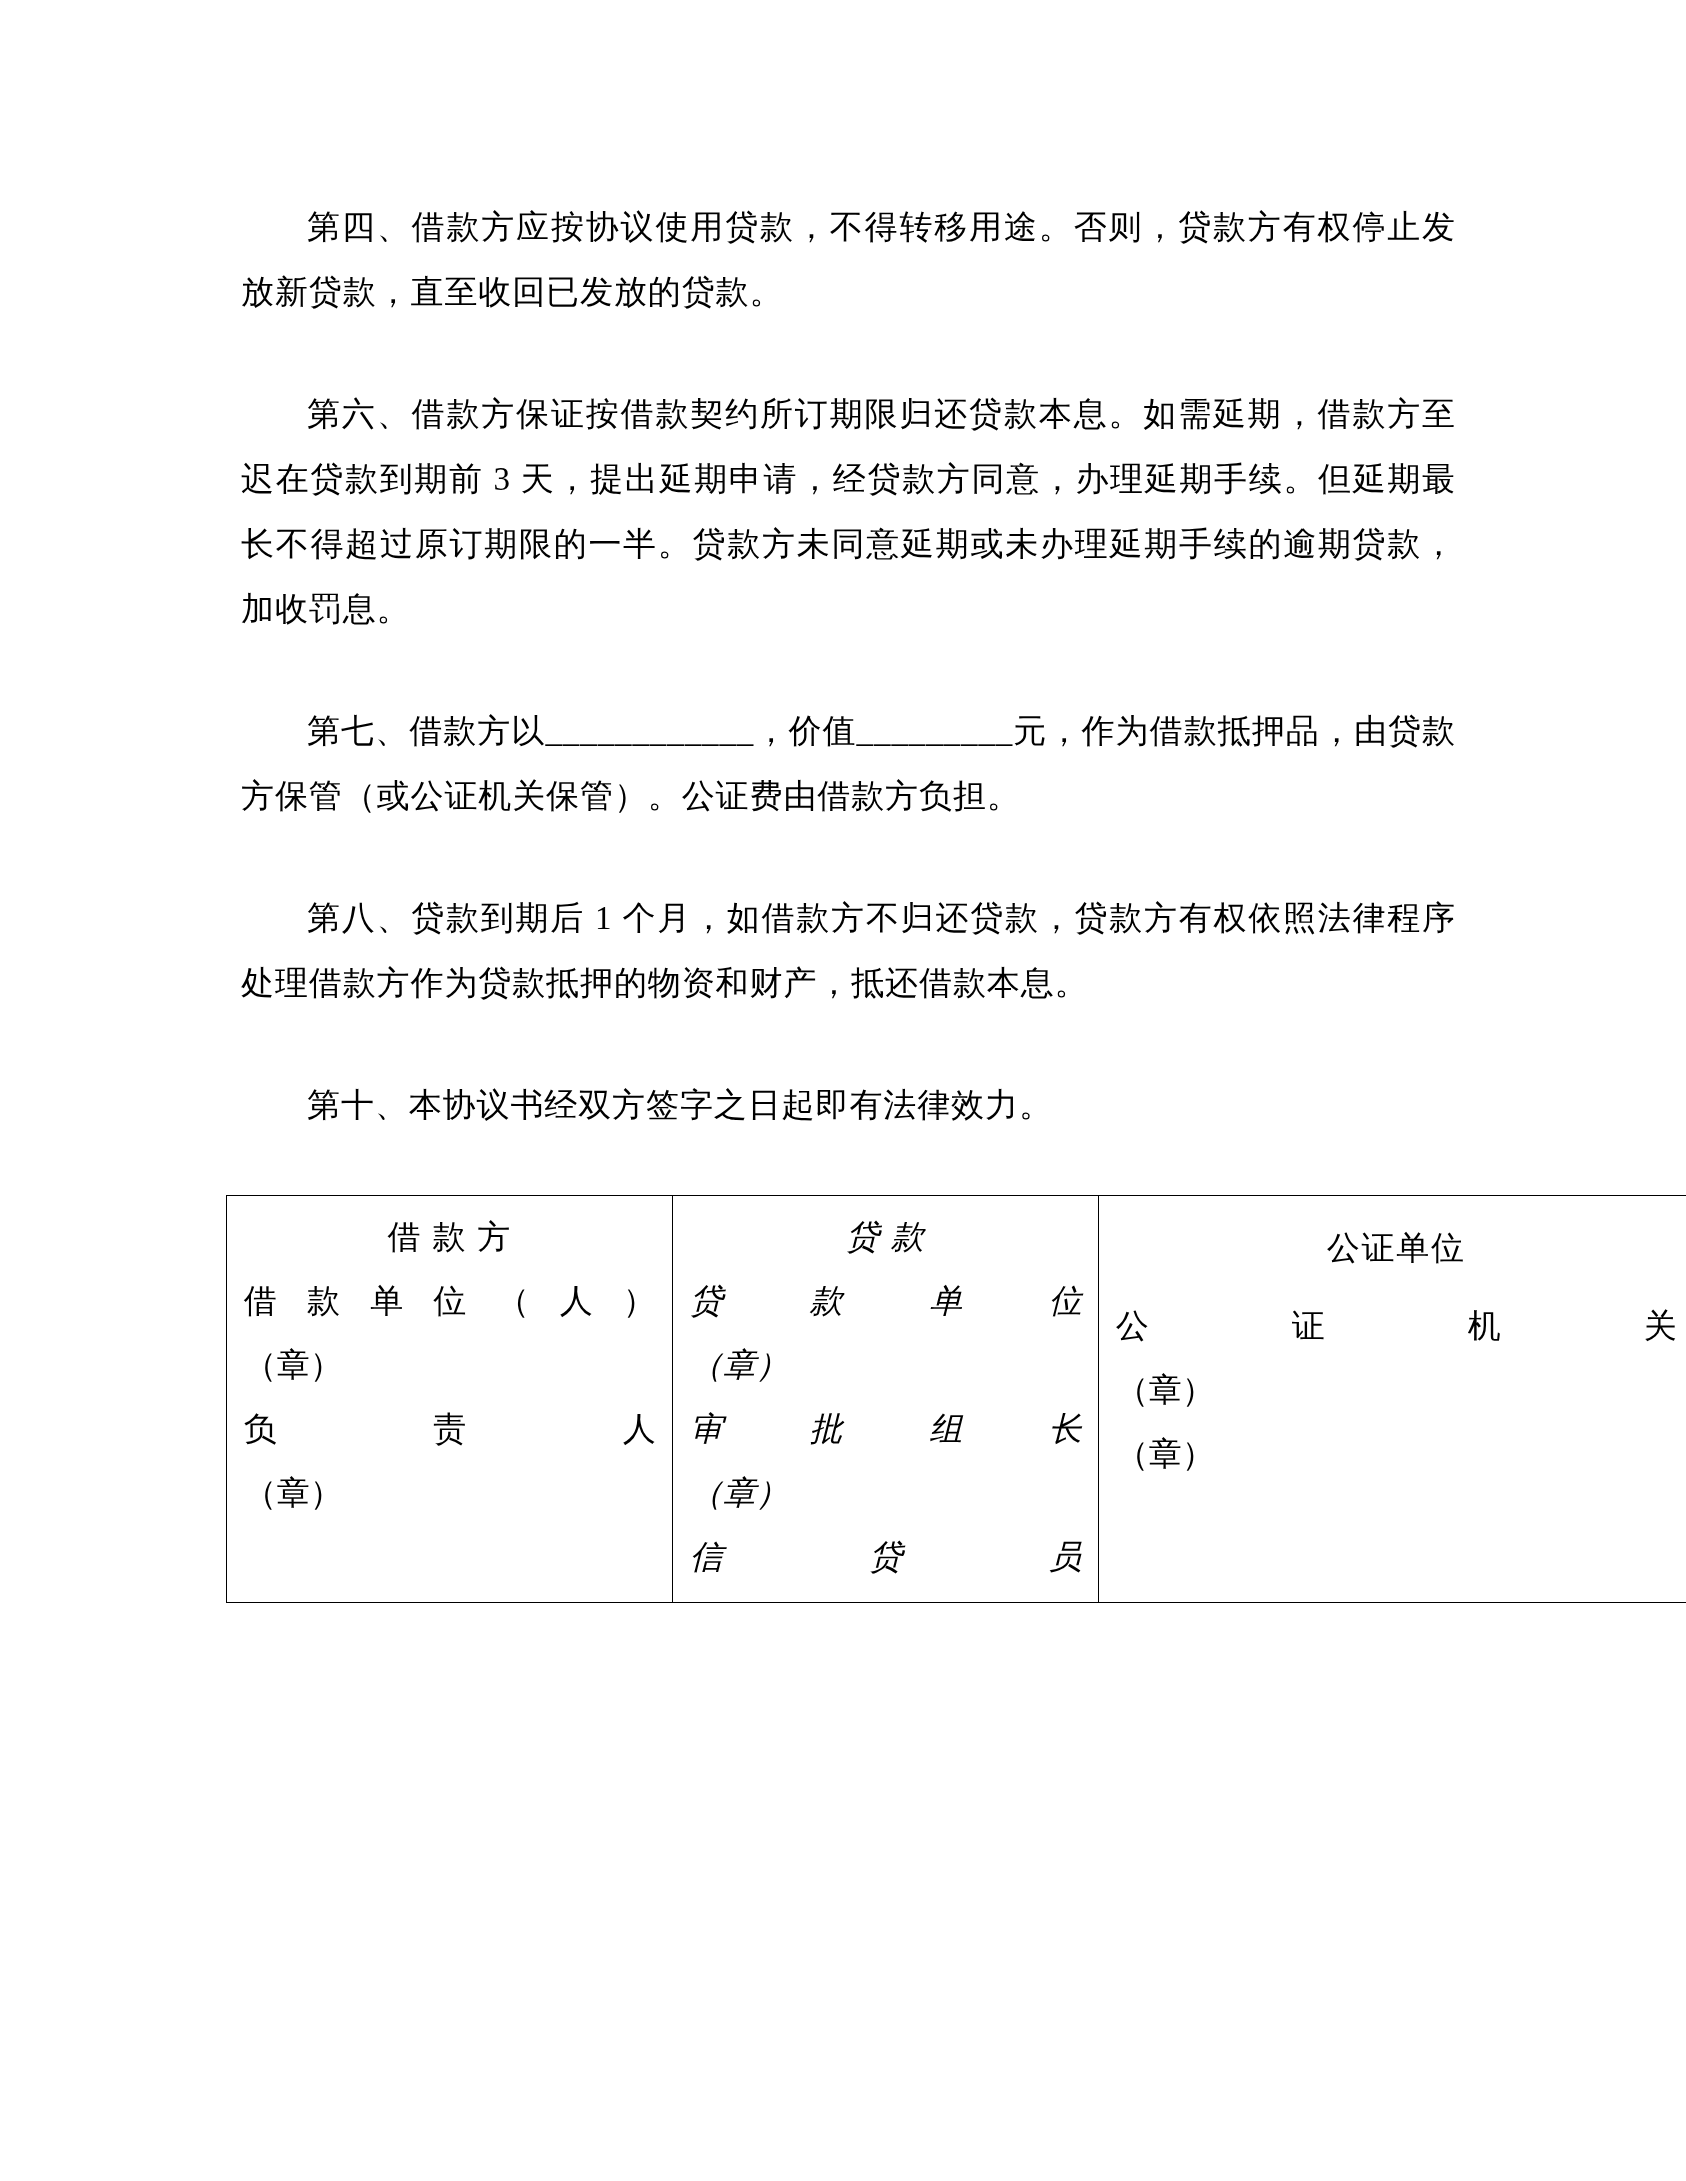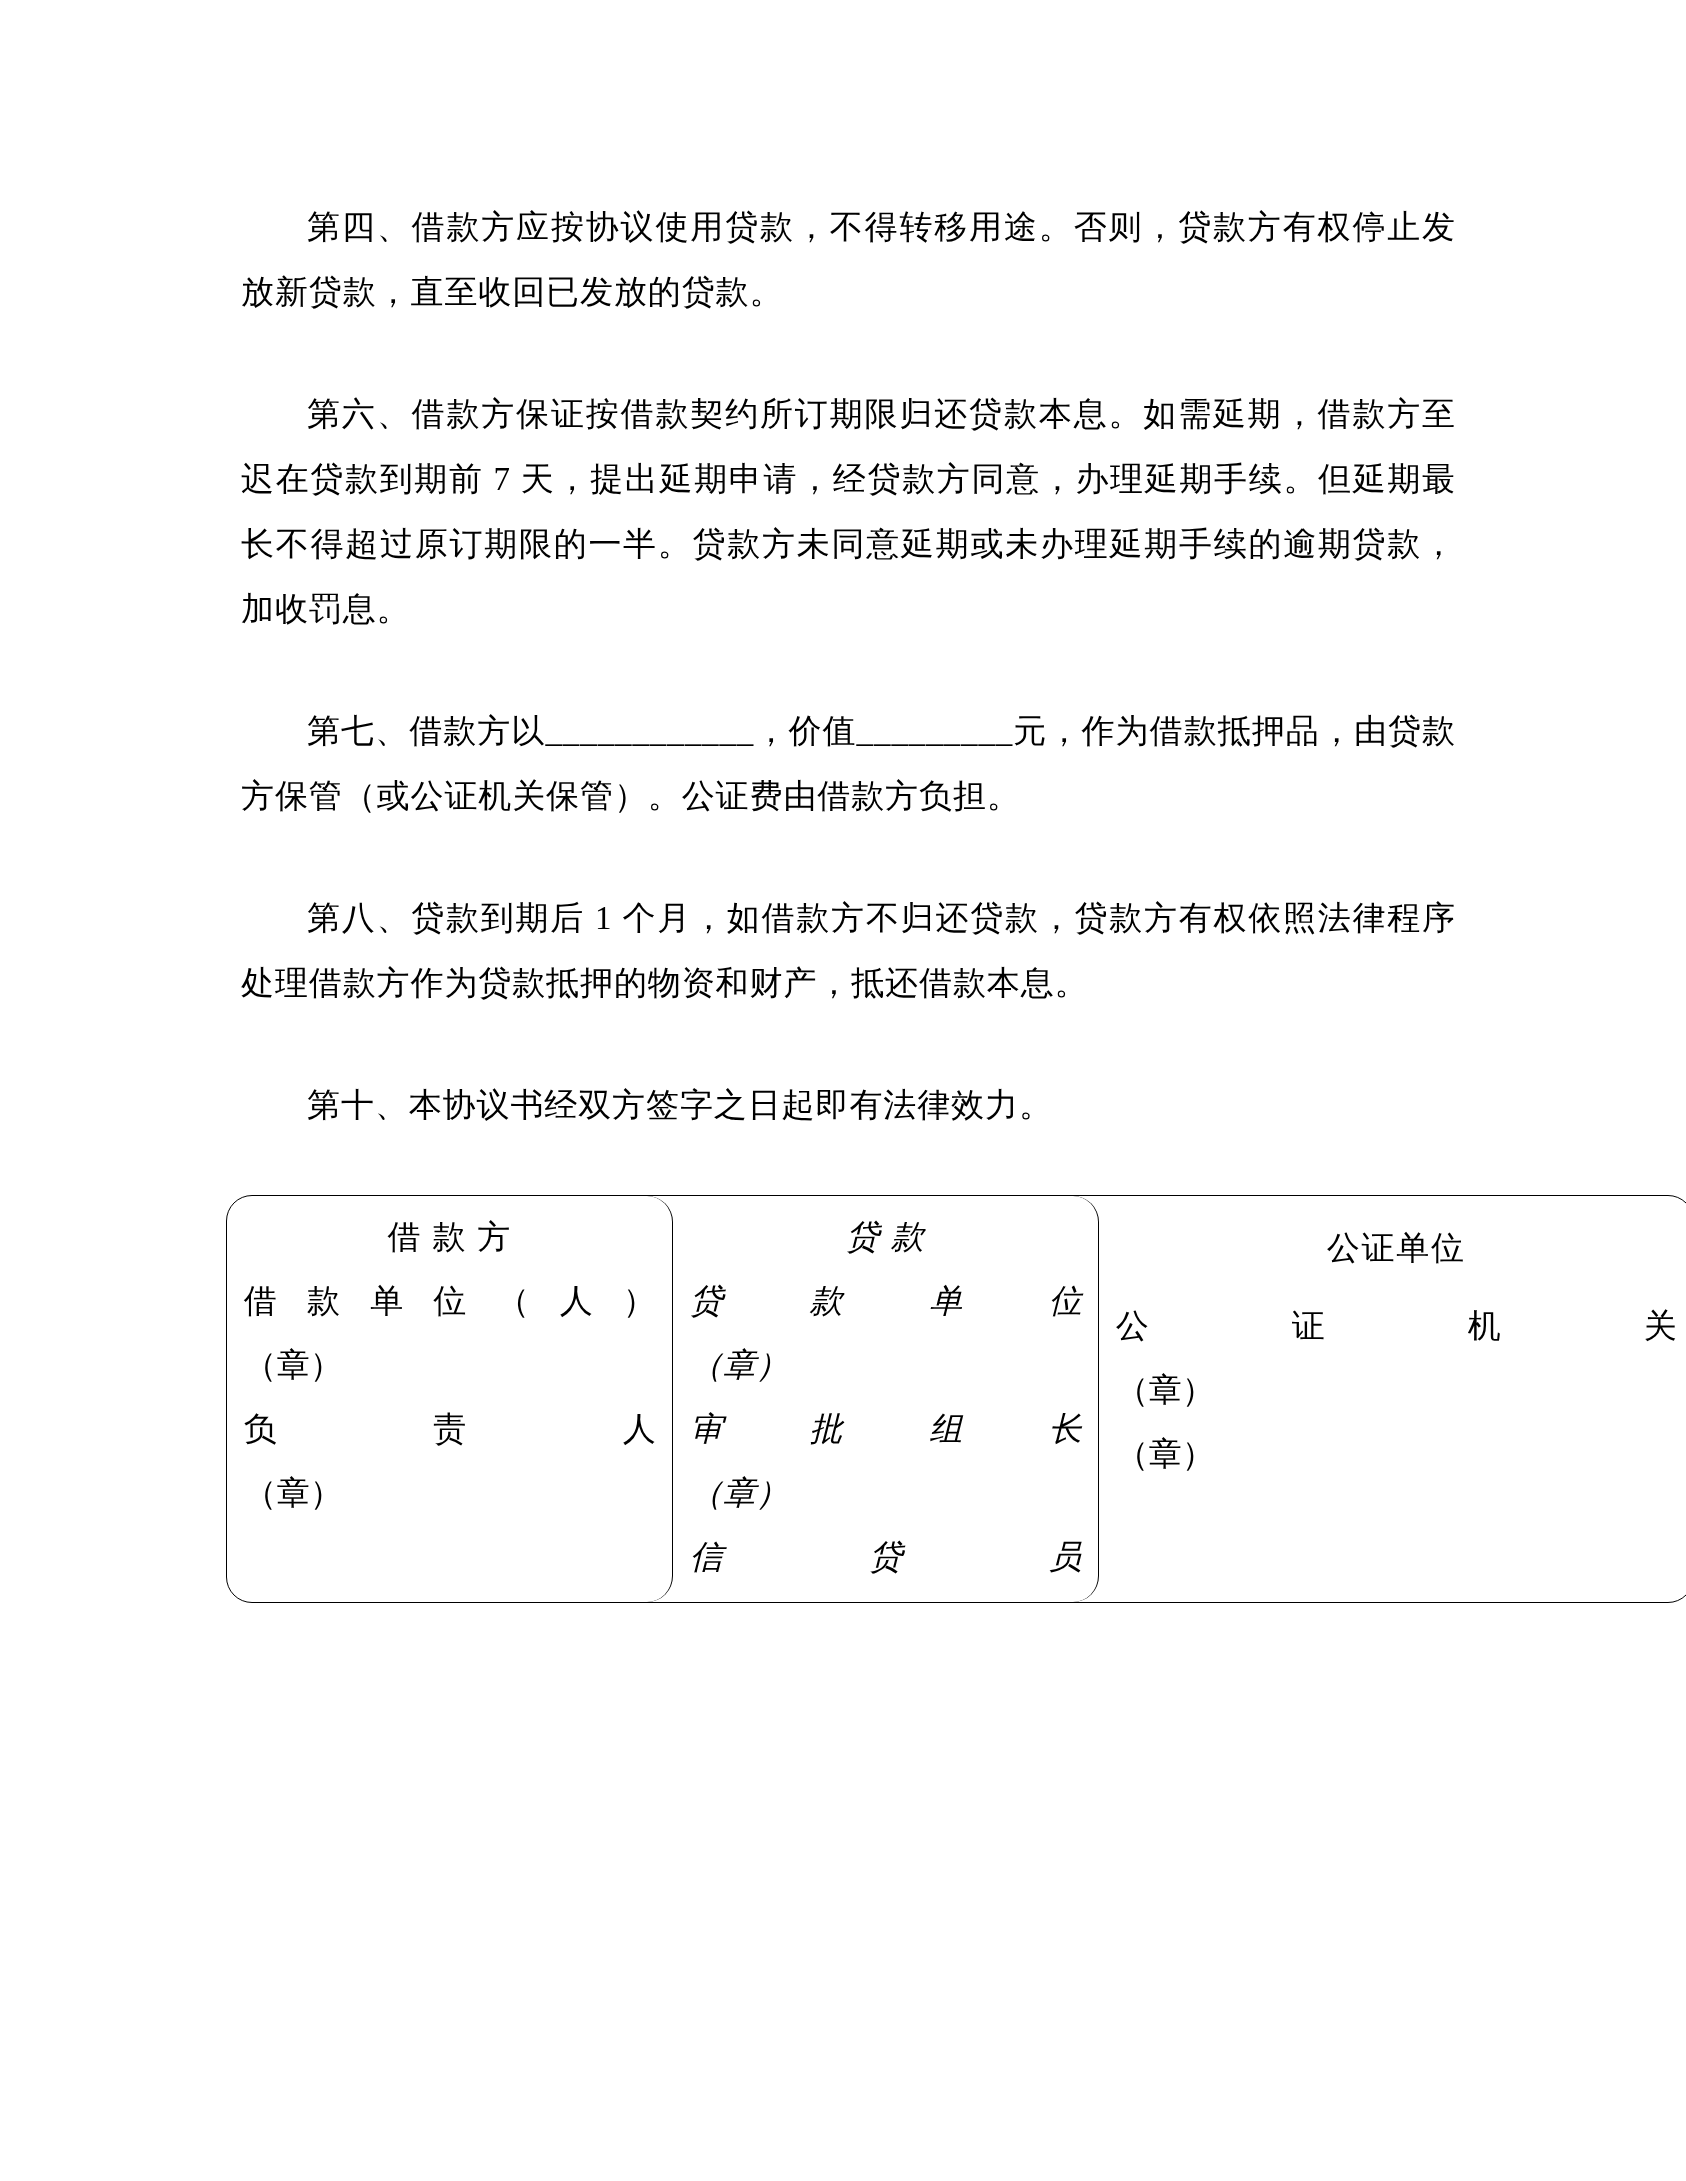--- a/index.html
+++ b/index.html
@@ -1,15 +1,15 @@
 <!DOCTYPE html>
 <html style="font-size:14.7px"><head>
 <meta charset="utf-8">
 <style>
-  * { box-sizing: border-box; border-radius: 26px; }
+  * { box-sizing: border-box; }
   html, body { margin: 0; padding: 0; }
   body {
     width: 1686px;
     height: 2182px;
     background: #ffffff;
     color: #000000;
     font-family: "Liberation Serif", "DejaVu Serif", serif;
   }
   .page {
     position: relative;
@@ -60,21 +60,21 @@
     text-align-last: justify;
   }
 </style>
 </head>
 <body>
 
 <div class="page">
   <div class="content">
 
     <p class="para">第四、借款方应按协议使用贷款，不得转移用途。否则，贷款方有权停止发放新贷款，直至收回已发放的贷款。</p>
-    <p class="para">第六、借款方保证按借款契约所订期限归还贷款本息。如需延期，借款方至迟在贷款到期前 7 天，提出延期申请，经贷款方同意，办理延期手续。但延期最长不得超过原订期限的一半。贷款方未同意延期或未办理延期手续的逾期贷款，加收罚息。</p>
+    <p class="para">第六、借款方保证按借款契约所订期限归还贷款本息。如需延期，借款方至迟在贷款到期前 3 天，提出延期申请，经贷款方同意，办理延期手续。但延期最长不得超过原订期限的一半。贷款方未同意延期或未办理延期手续的逾期贷款，加收罚息。</p>
     <p class="para">第七、借款方以____________，价值_________元，作为借款抵押品，由贷款方保管（或公证机关保管）。公证费由借款方负担。</p>
     <p class="para">第八、贷款到期后 1 个月，如借款方不归还贷款，贷款方有权依照法律程序处理借款方作为贷款抵押的物资和财产，抵还借款本息。</p>
     <p class="para">第十、本协议书经双方签字之日起即有法律效力。</p>
 
     <div class="sig-table">
 
       <div class="col col-borrower">
         <div class="cell-header">借 款 方</div>
         <div class="line justify">借 款 单 位 （ 人 ）</div>
         <div class="line">（章）</div>

